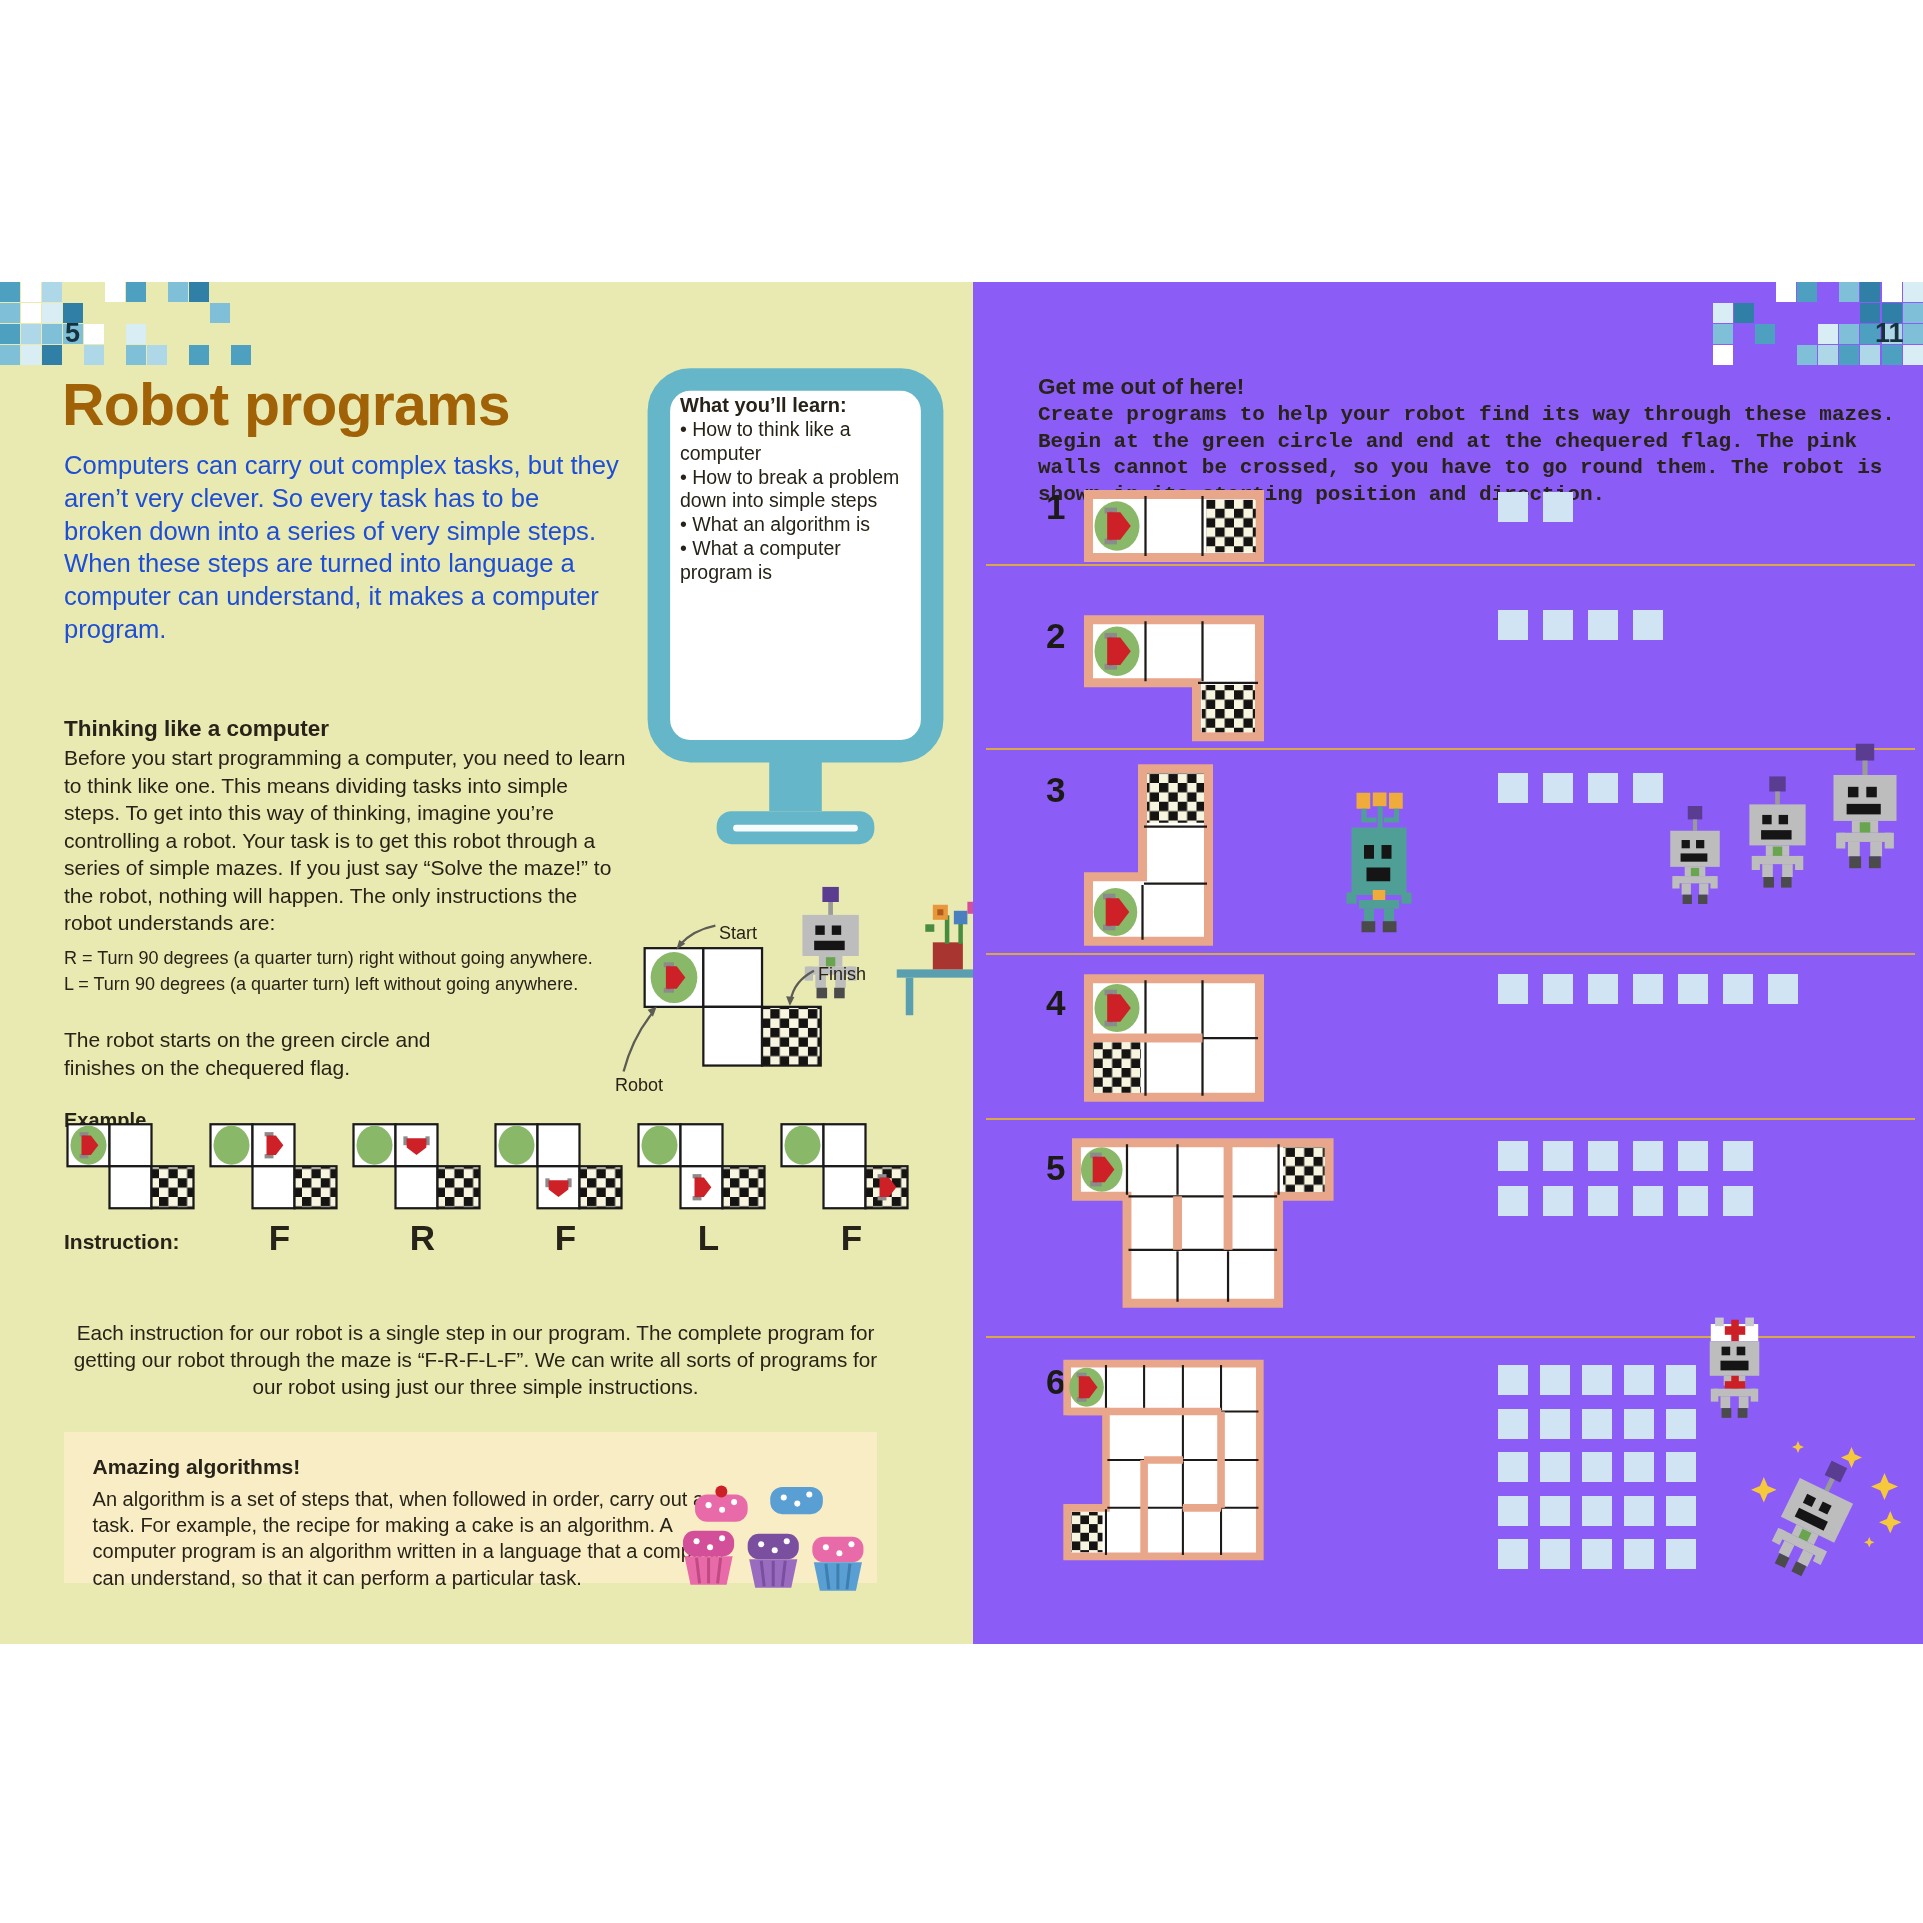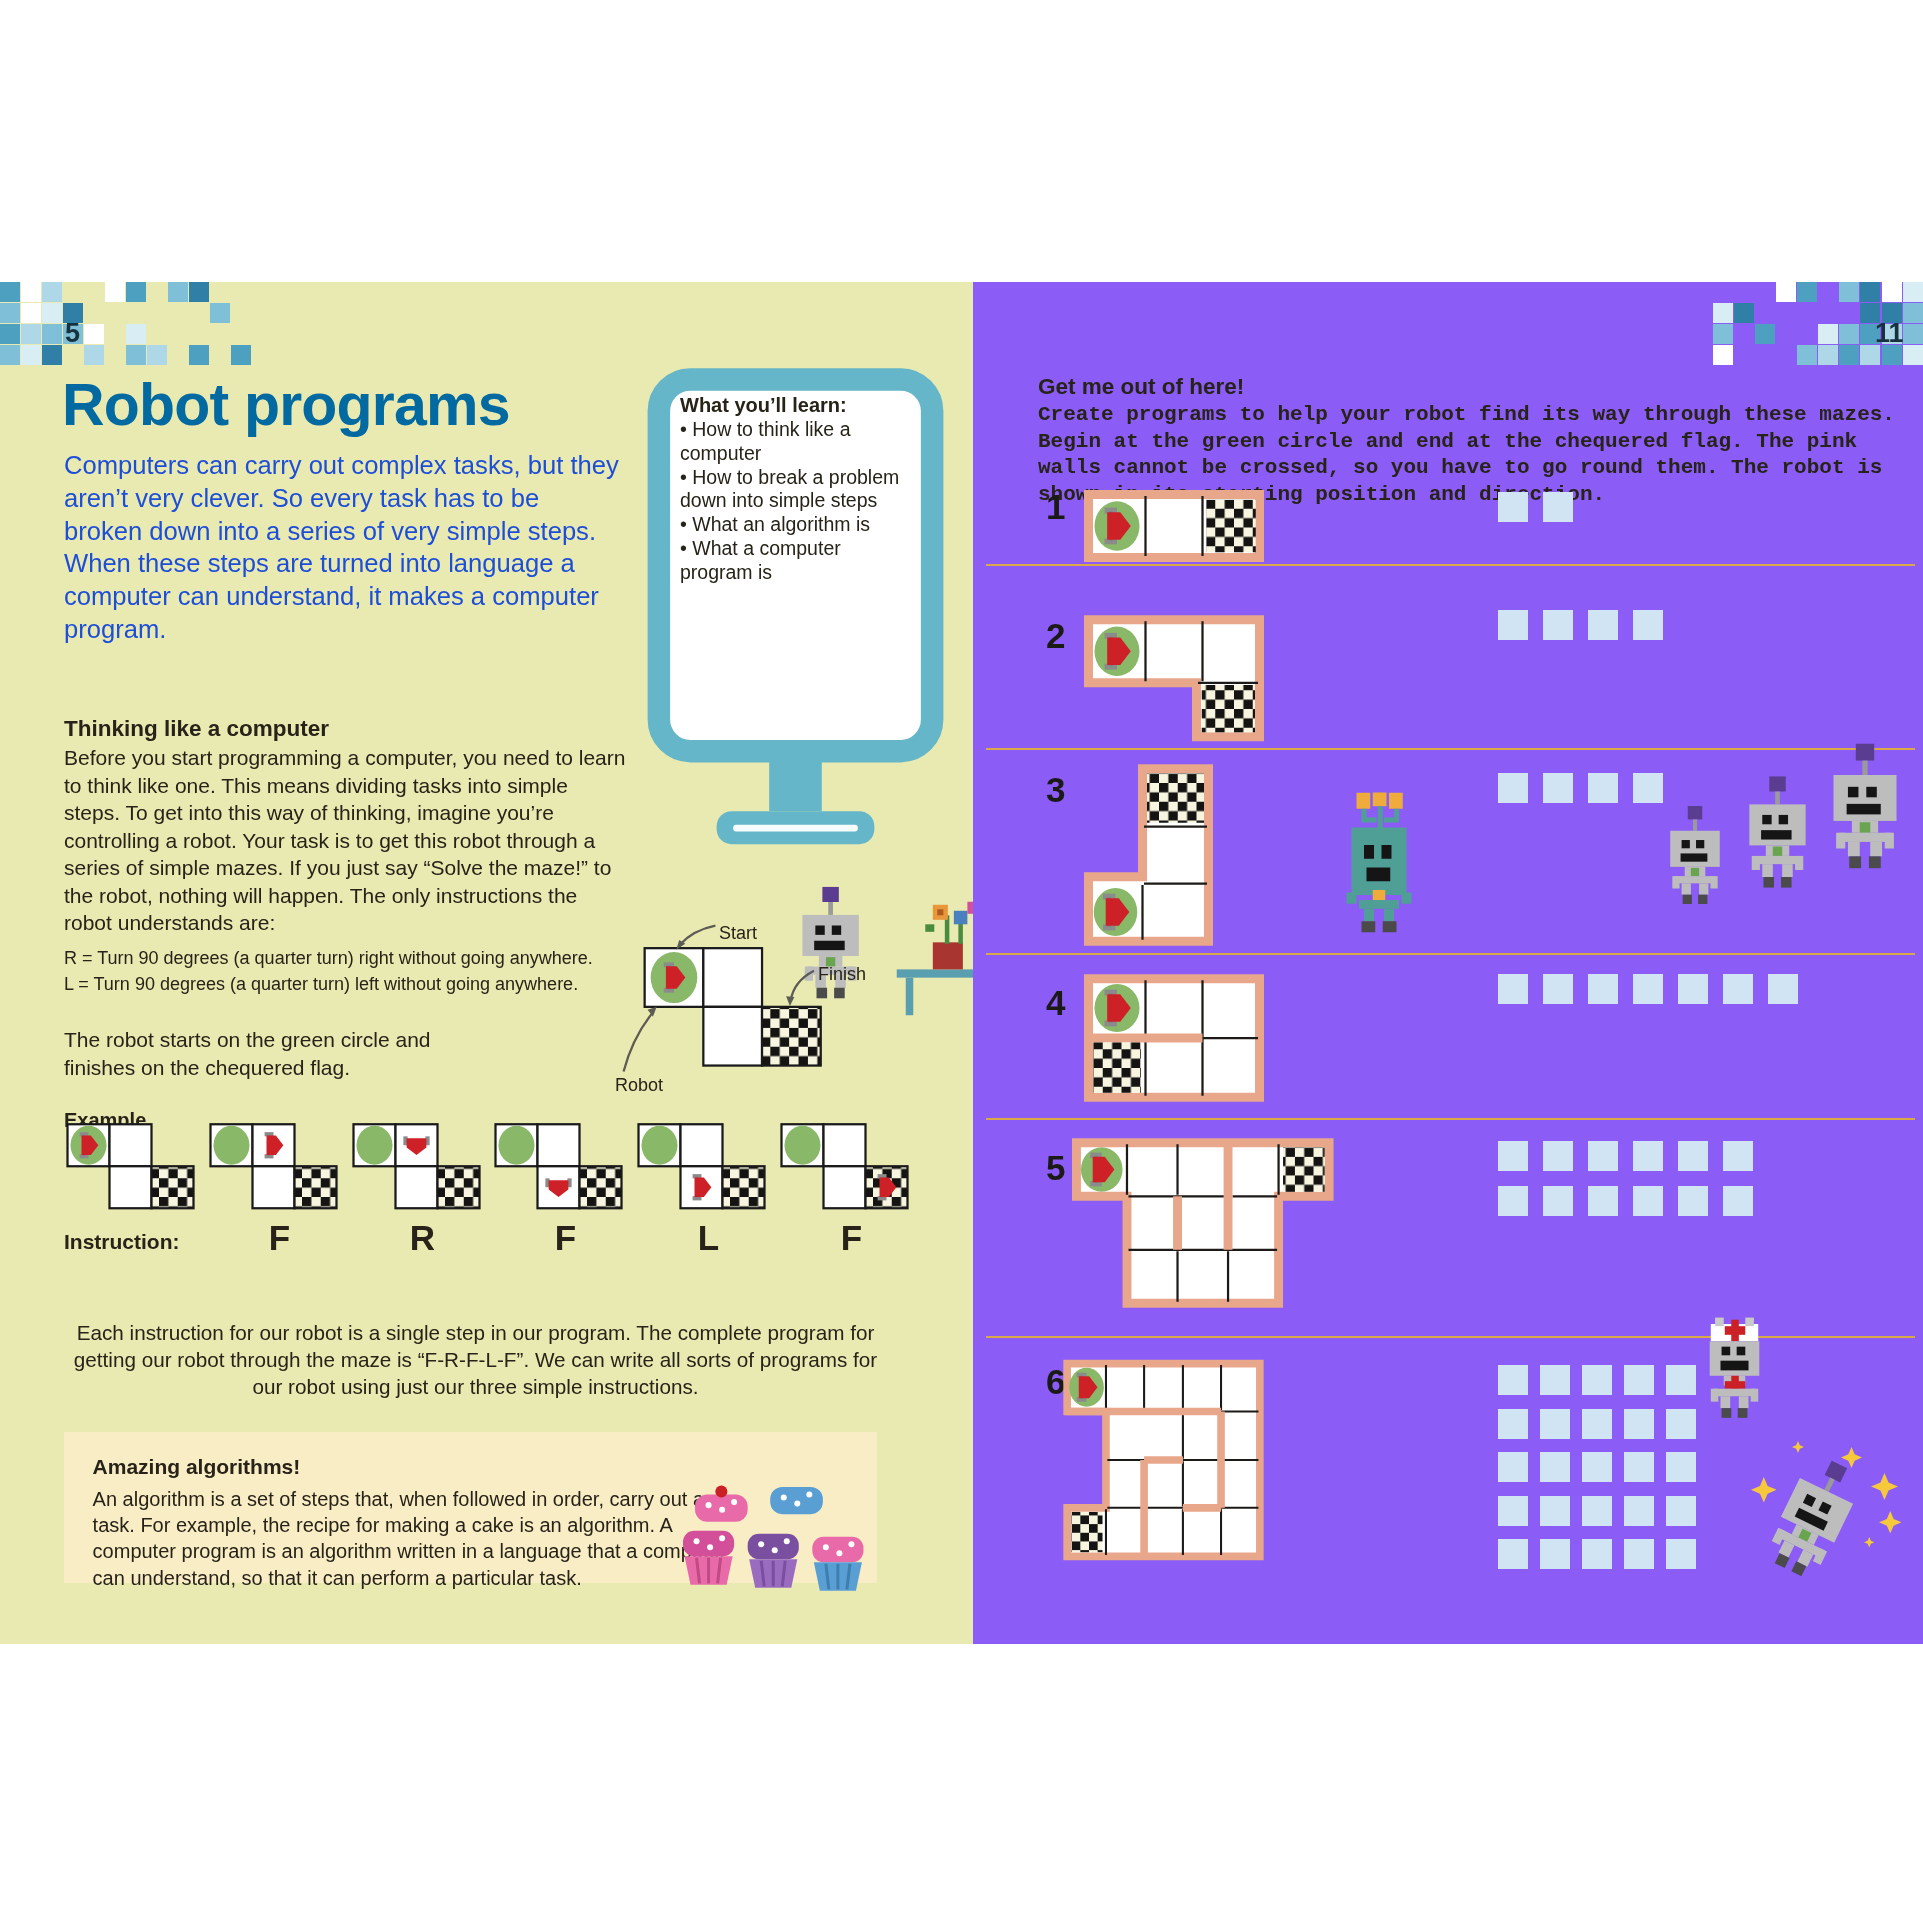--- a/index.html
+++ b/index.html
@@ -2,21 +2,21 @@
 <html style="font-size:12px"><head>
 <meta charset="utf-8">
 <style>
   html,body{margin:0;padding:0;background:#fff;}
   .canvas{position:relative;width:1924px;height:1924px;background:#ffffff;overflow:hidden;
           font-family:"Liberation Sans", sans-serif;color:#272318;}
   .abs{position:absolute;}
   .page-left{position:absolute;left:0;top:282px;width:973px;height:1362px;background:#e9e9b2;}
   .page-right{position:absolute;left:973px;top:282px;width:951px;height:1362px;background:#8b5cf6;}
   .pgnum{font-size:27px;font-weight:bold;color:#16323e;}
-  .title{font-size:59px;font-weight:bold;letter-spacing:-0.8px;color:#0369a1;}
+  .title{font-size:59px;font-weight:bold;letter-spacing:-0.8px;color:#a16207;}
   .intro{font-size:25.6px;font-weight:normal;line-height:1.28;color:#1d4ed8;width:560px;}
   .h2{font-size:22.5px;font-weight:bold;}
   .body{font-size:21px;line-height:1.31;}
   .small{font-size:18px;line-height:1.42;}
   .learn-head{font-size:20px;font-weight:bold;line-height:1.25;}
   .learn-item{font-size:19.5px;line-height:1.22;}
   .step-letter{display:inline-block;width:143px;text-align:center;font-size:35px;font-weight:bold;}
   .mazeno{font-size:35px;font-weight:bold;color:#1c1a17;}
   .abox{width:30px;height:30px;background:#d0e4f4;}
   .aboxes{display:flex;flex-wrap:wrap;column-gap:15px;row-gap:15px;}

